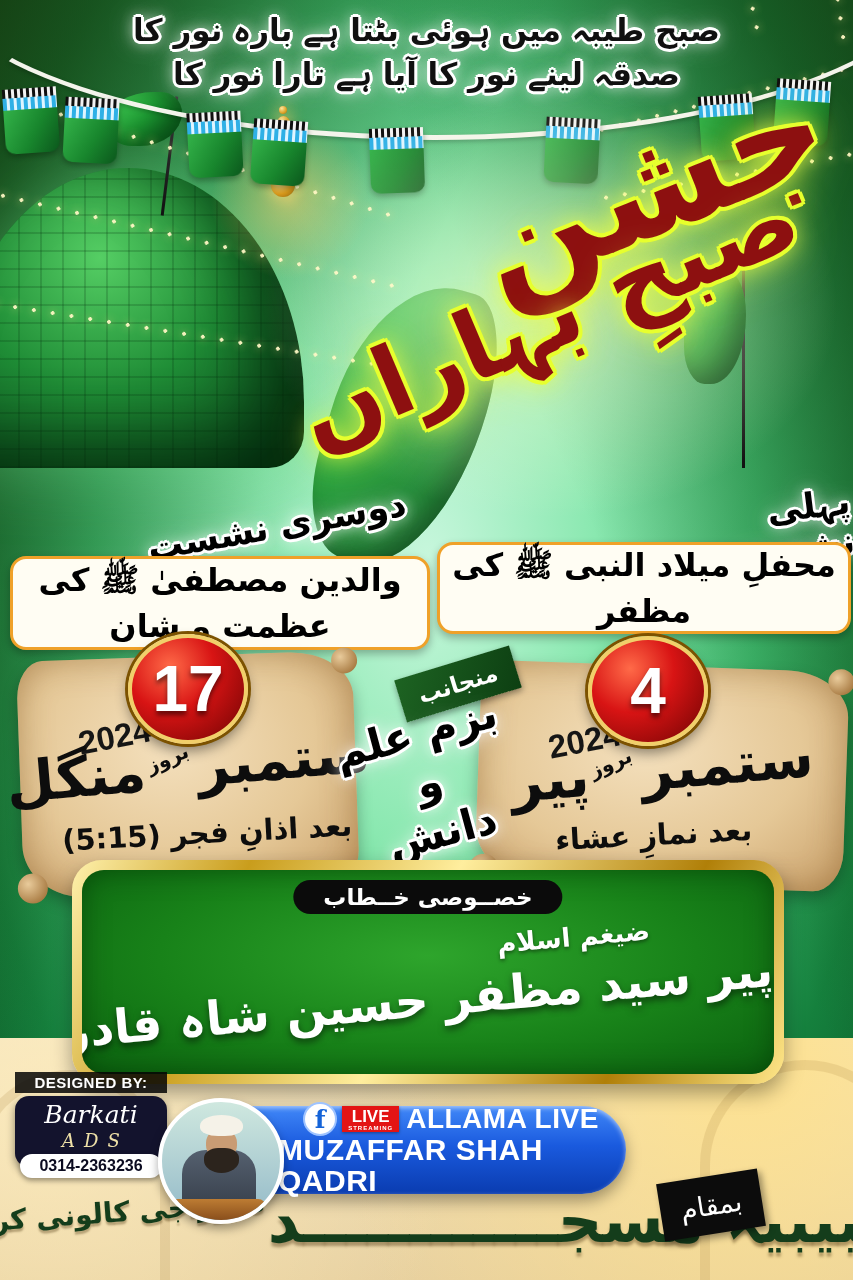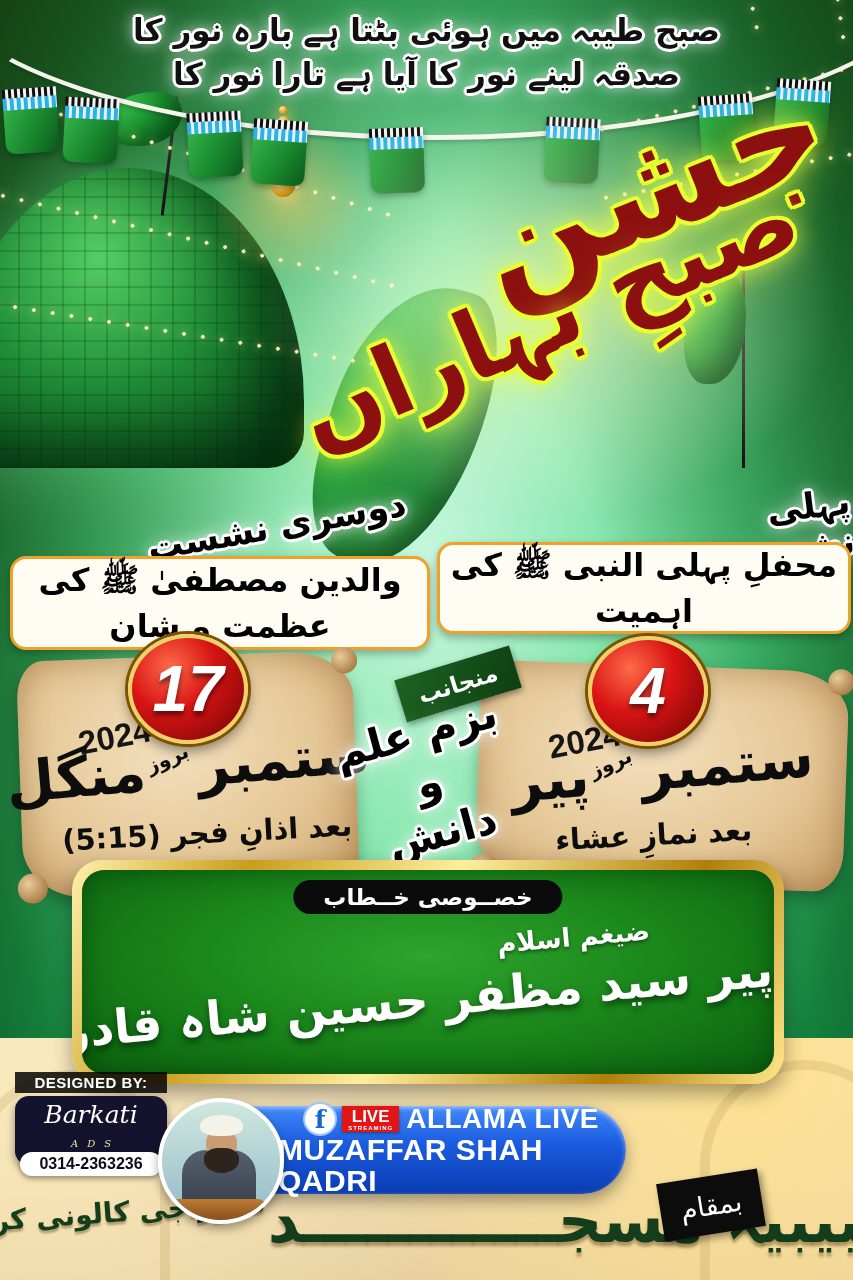--- a/index.html
+++ b/index.html
@@ -79,21 +79,21 @@
     box-shadow:inset 0 0 34px rgba(115,70,18,.4), 0 7px 15px rgba(0,0,0,.28);}
   .scroll:before,.scroll:after{content:"";position:absolute;border-radius:50%;
     background:radial-gradient(circle at 35% 35%, #e9cb9b, #a97c44 75%);}
   .scroll:before{width:30px;height:30px;left:-6px;bottom:-4px;}
   .scroll:after{width:26px;height:26px;right:-5px;top:-3px;}
   .badge{width:112px;height:102px;border-radius:50%;z-index:9;
     background:radial-gradient(circle at 34% 28%, #ff6a48 0%, #d81414 42%, #760404 96%);
     border:4px solid #f1cf6a;box-shadow:0 0 0 3px #7c5200,0 7px 13px rgba(0,0,0,.45);
     display:flex;align-items:center;justify-content:center;
     color:#fff;font-size:64px;font-weight:bold;font-family:"Liberation Sans",sans-serif;
-    text-shadow:0 4px 5px rgba(0,0,0,.55);font-style:italic;}
+    text-shadow:0 4px 5px rgba(0,0,0,.55);}
   .yr{font-size:33px;font-weight:bold;color:#161616;transform:rotate(-11deg);z-index:8;
     font-family:"Liberation Sans",sans-serif;}
   .mline{display:flex;align-items:center;justify-content:center;gap:4px;direction:rtl;
     color:#0d0d0d;font-weight:bold;transform:rotate(-5deg);z-index:8;white-space:nowrap;}
   .mline .big{font-size:56px;line-height:1;}
   .mline .small{font-size:20px;transform:rotate(-18deg) translateY(-12px);}
   .stime{font-size:29px;font-weight:bold;color:#0d0d0d;direction:rtl;transform:rotate(-3deg);
     z-index:8;white-space:nowrap;}
   
   .org-ribbon{left:398px;top:662px;width:120px;height:44px;background:linear-gradient(120deg,#1d6322,#0d3f12);
@@ -116,22 +116,22 @@
   .big-name{position:absolute;top:102px;left:0;width:100%;text-align:center;color:#fff;
     font-size:47px;font-weight:bold;direction:rtl;transform:rotate(-5deg);
     text-shadow:0 4px 7px rgba(0,0,0,.5);white-space:nowrap;}
   
   .designer{left:15px;top:1072px;width:152px;z-index:10;font-family:"Liberation Sans",sans-serif;}
   .d-head{background:rgba(5,5,5,.85);color:#fff;font-size:15px;font-weight:bold;text-align:center;
     padding:2px 0;letter-spacing:.5px;}
   .d-box{margin-top:3px;background:#13132d;border-radius:14px;padding:5px 6px 16px;text-align:center;
     position:relative;box-shadow:0 4px 8px rgba(0,0,0,.45);}
   .d-brand{color:#fff;font-family:"DejaVu Serif",serif;font-style:italic;font-size:25px;line-height:1.1;}
-  .d-sub{color:#efe1a8;font-family:"DejaVu Serif",serif;font-style:italic;font-size:10px;letter-spacing:9px;
-    margin-top:9px;margin-right:-9px;}
+  .d-sub{color:#efe1a8;font-family:"DejaVu Serif",serif;font-style:italic;font-size:18px;letter-spacing:9px;
+    margin-top:1px;margin-right:-9px;}
   .d-phone{position:absolute;left:5px;right:5px;bottom:-11px;background:#fff;border-radius:999px;
     color:#0b0b20;font-weight:bold;font-size:16px;padding:3px 0;box-shadow:0 3px 5px rgba(0,0,0,.35);}
   
   .live-bar{left:196px;top:1106px;width:430px;height:88px;border-radius:46px;z-index:9;
     background:linear-gradient(180deg,#4188f8 0%,#1a5ade 45%,#0a3cb0 100%);
     box-shadow:0 7px 15px rgba(0,0,0,.35), inset 0 2px 5px rgba(255,255,255,.55);
     display:flex;flex-direction:column;justify-content:center;align-items:center;
     padding-left:82px;box-sizing:border-box;color:#fff;font-family:"Liberation Sans",sans-serif;}
   .lb-row{display:flex;align-items:center;gap:7px;line-height:1.05;}
   .lb-t1{font-size:28px;font-weight:bold;letter-spacing:.5px;}
@@ -240,21 +240,21 @@
     <div>صبح طیبہ میں ہوئی بٹتا ہے بارہ نور کا</div>
     <div>صدقہ لینے نور کا آیا ہے تارا نور کا</div>
   </div>
 
   <div class="abs title-glow"></div>
   <div class="abs t1 oy">جشن</div>
   <div class="abs t2 oy">صبحِ بہاراں</div>
 
   <div class="abs s-label ow" style="left:638px;top:494px;">پہلی نشست</div>
   <div class="abs panel" style="left:437px;top:542px;width:408px;height:86px;">
-    <span>محفلِ پہلی النبی ﷺ کی اہمیت</span>
+    <span>محفلِ میلاد النبی ﷺ کی مظفر</span>
   </div>
   <div class="abs s-label ow" style="left:146px;top:506px;transform:rotate(-10deg);">دوسری نشست</div>
   <div class="abs panel" style="left:10px;top:556px;width:414px;height:88px;">
     <span>والدین مصطفیٰ ﷺ کی عظمت و شان</span>
   </div>
 
   <div class="abs scroll" style="left:478px;top:666px;width:368px;height:220px;transform:rotate(2deg);"></div>
   <div class="abs yr" style="left:548px;top:722px;">2024</div>
   <div class="abs mline" style="left:492px;top:742px;width:340px;">
     <span class="big">ستمبر</span>

